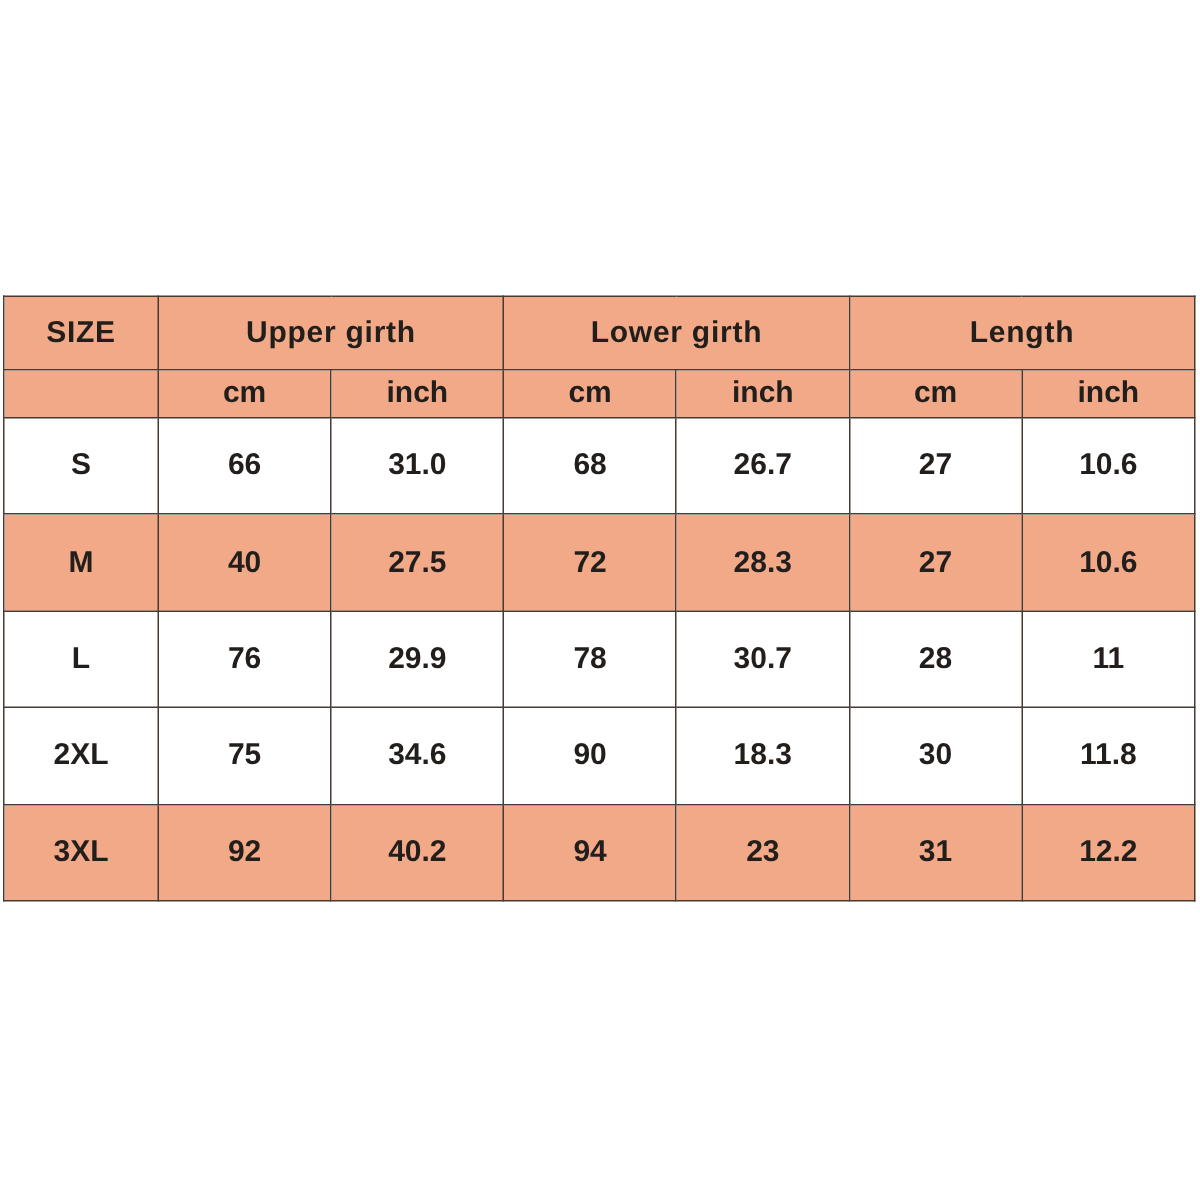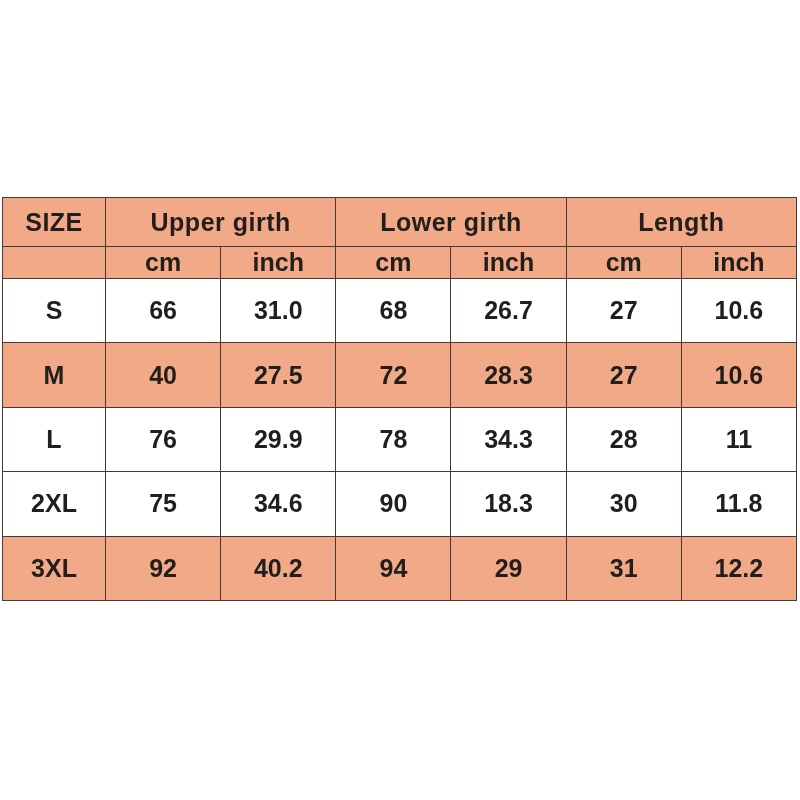--- a/index.html
+++ b/index.html
@@ -25,21 +25,21 @@
     height: 100%;
     border-collapse: collapse;
     table-layout: fixed;
   }
   table.size-chart th,
   table.size-chart td {
     border: 1.5px solid #473a33;
     text-align: center;
     vertical-align: middle;
     font-weight: bold;
-    font-size: 25px;
+    font-size: 20px;
     color: #221e1c;
     padding: 0;
     overflow: hidden;
     white-space: nowrap;
   }
   tr.header-row   { height: 49px; }
   tr.subheader-row{ height: 32px; }
   .salmon { background: #f1a987; }
   .white  { background: #ffffff; }
   th.group-label { letter-spacing: 0.5px; }
@@ -92,37 +92,37 @@
         <td class="salmon">72</td>
         <td class="salmon">28.3</td>
         <td class="salmon">27</td>
         <td class="salmon">10.6</td>
       </tr>
       <tr class="data-row">
         <td class="white">L</td>
         <td class="white">76</td>
         <td class="white">29.9</td>
         <td class="white">78</td>
-        <td class="white">34.3</td>
+        <td class="white">30.7</td>
         <td class="white">28</td>
         <td class="white">11</td>
       </tr>
       <tr class="data-row">
         <td class="white">2XL</td>
         <td class="white">75</td>
         <td class="white">34.6</td>
         <td class="white">90</td>
         <td class="white">18.3</td>
         <td class="white">30</td>
         <td class="white">11.8</td>
       </tr>
       <tr class="data-row">
         <td class="salmon">3XL</td>
         <td class="salmon">92</td>
         <td class="salmon">40.2</td>
         <td class="salmon">94</td>
-        <td class="salmon">29</td>
+        <td class="salmon">23</td>
         <td class="salmon">31</td>
         <td class="salmon">12.2</td>
       </tr>
     </tbody>
   </table>
 </div>
 
 </body></html>

